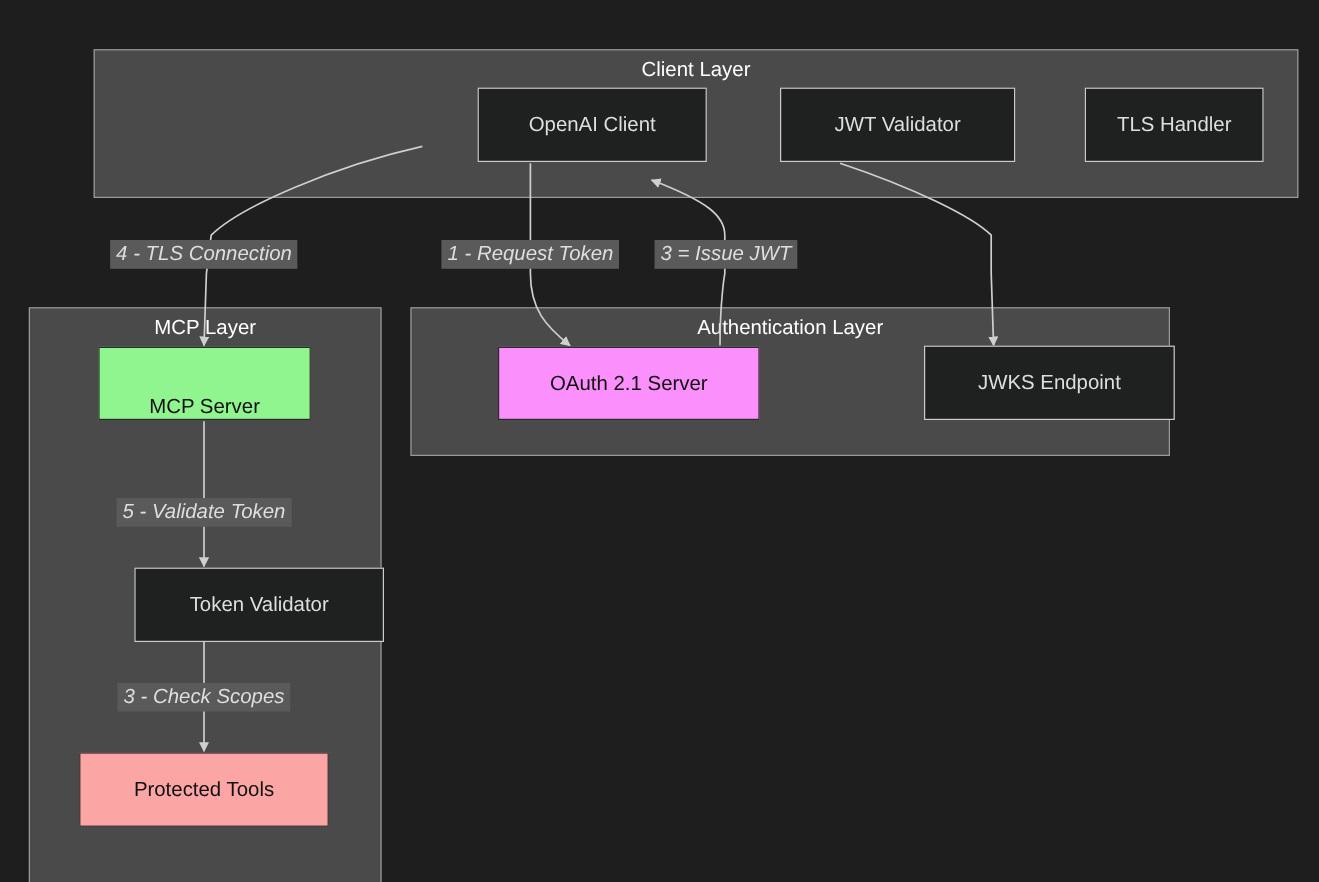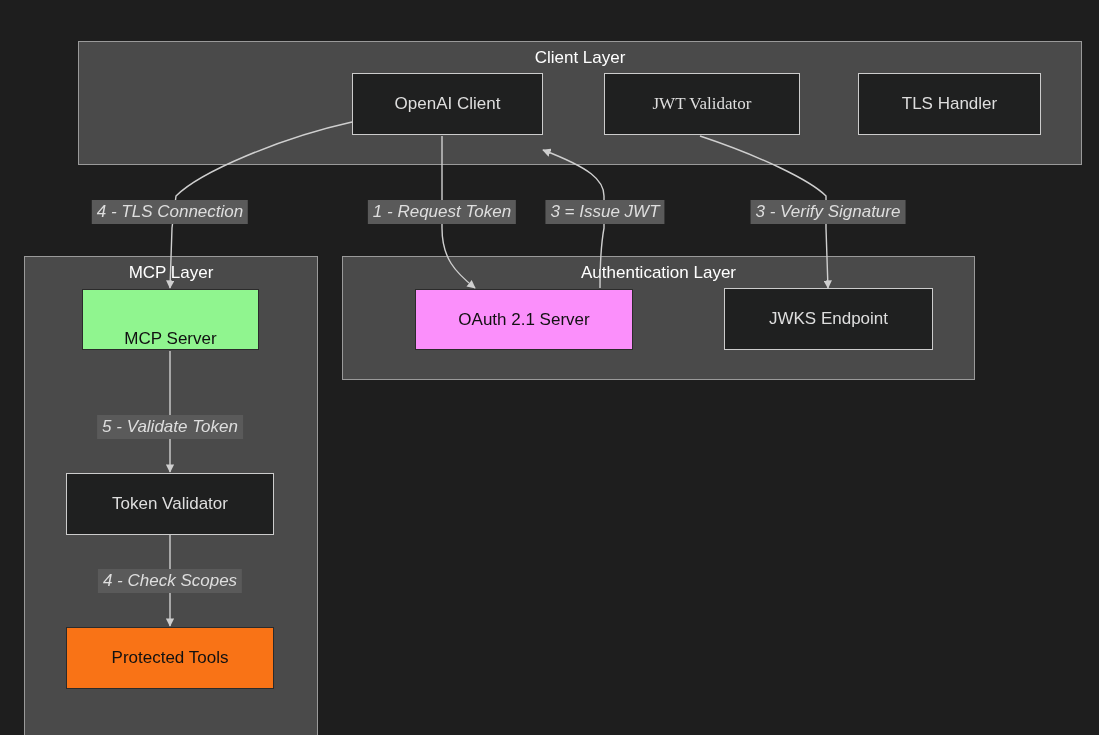--- a/index.html
+++ b/index.html
@@ -59,34 +59,35 @@
     justify-content: center;
     z-index: 2;
     font-size: 17px;
     line-height: 20px;
     white-space: nowrap;
   }
   .node.dark {
     background: #1f2020;
     border: 1px solid #cccccc;
     color: #dedede;
+    margin-left: 46px;
   }
   .node.green {
     background: #90f58f;
     border: 1.6px solid #2b2b2b;
     color: #111111;
     align-items: flex-end;
   }
   .node.pink {
     background: #fb8ffb;
     border: 1.6px solid #2b2b2b;
     color: #111111;
   }
   .node.yellow {
-    background: #f97316;
+    background: #fca5a5;
     border: 1.6px solid #2b2b2b;
     color: #111111;
   }
   
   .edge-label {
     position: absolute;
     background: #5a5a5a;
     color: #dedede;
     font-size: 17px;
     line-height: 24px;
@@ -134,25 +135,25 @@
       <path d="M 170,351 L 170,472" marker-end="url(#arrow)"></path>
 
       <path d="M 170,535 L 170,626" marker-end="url(#arrow)"></path>
     </g>
   </svg>
 
   <div class="node dark" style="left:352px; top:73px; width:191px; height:62px;">
     <span>OpenAI Client</span>
   </div>
 
-  <div class="node dark" style="left:604px; top:73px; width:196px; height:62px;font-family:Liberation Serif, serif;">
+  <div class="node dark" style="left:604px; top:73px; width:196px; height:62px;">
     <span>JWT Validator</span>
   </div>
 
-  <div class="node dark" style="left:858px; top:73px; width:183px; height:62px;">
+  <div class="node dark" style="left:858px; top:73px; width:149px; height:62px;">
     <span>TLS Handler</span>
   </div>
 
   <div class="node green" style="left:82px; top:289px; width:177px; height:61px;">
     <span>MCP Server</span>
   </div>
 
   <div class="node dark" style="left:66px; top:473px; width:208px; height:62px;">
     <span>Token Validator</span>
   </div>
@@ -168,19 +169,18 @@
   <div class="node dark" style="left:724px; top:288px; width:209px; height:62px;">
     <span>JWKS Endpoint</span>
   </div>
 
   <div class="edge-label" style="left:170px; top:200px;">4 - TLS Connection</div>
 
   <div class="edge-label" style="left:442px; top:200px;">1 - Request Token</div>
 
   <div class="edge-label" style="left:605px; top:200px;">3 = Issue JWT</div>
 
-  <div class="edge-label" style="left:828px; top:200px;">3 - Verify Signature</div>
 
   <div class="edge-label" style="left:170px; top:415px;">5 - Validate Token</div>
 
-  <div class="edge-label" style="left:170px; top:569px;">4 - Check Scopes</div>
+  <div class="edge-label" style="left:170px; top:569px;">3 - Check Scopes</div>
 
 </div>
 
 </body></html>

